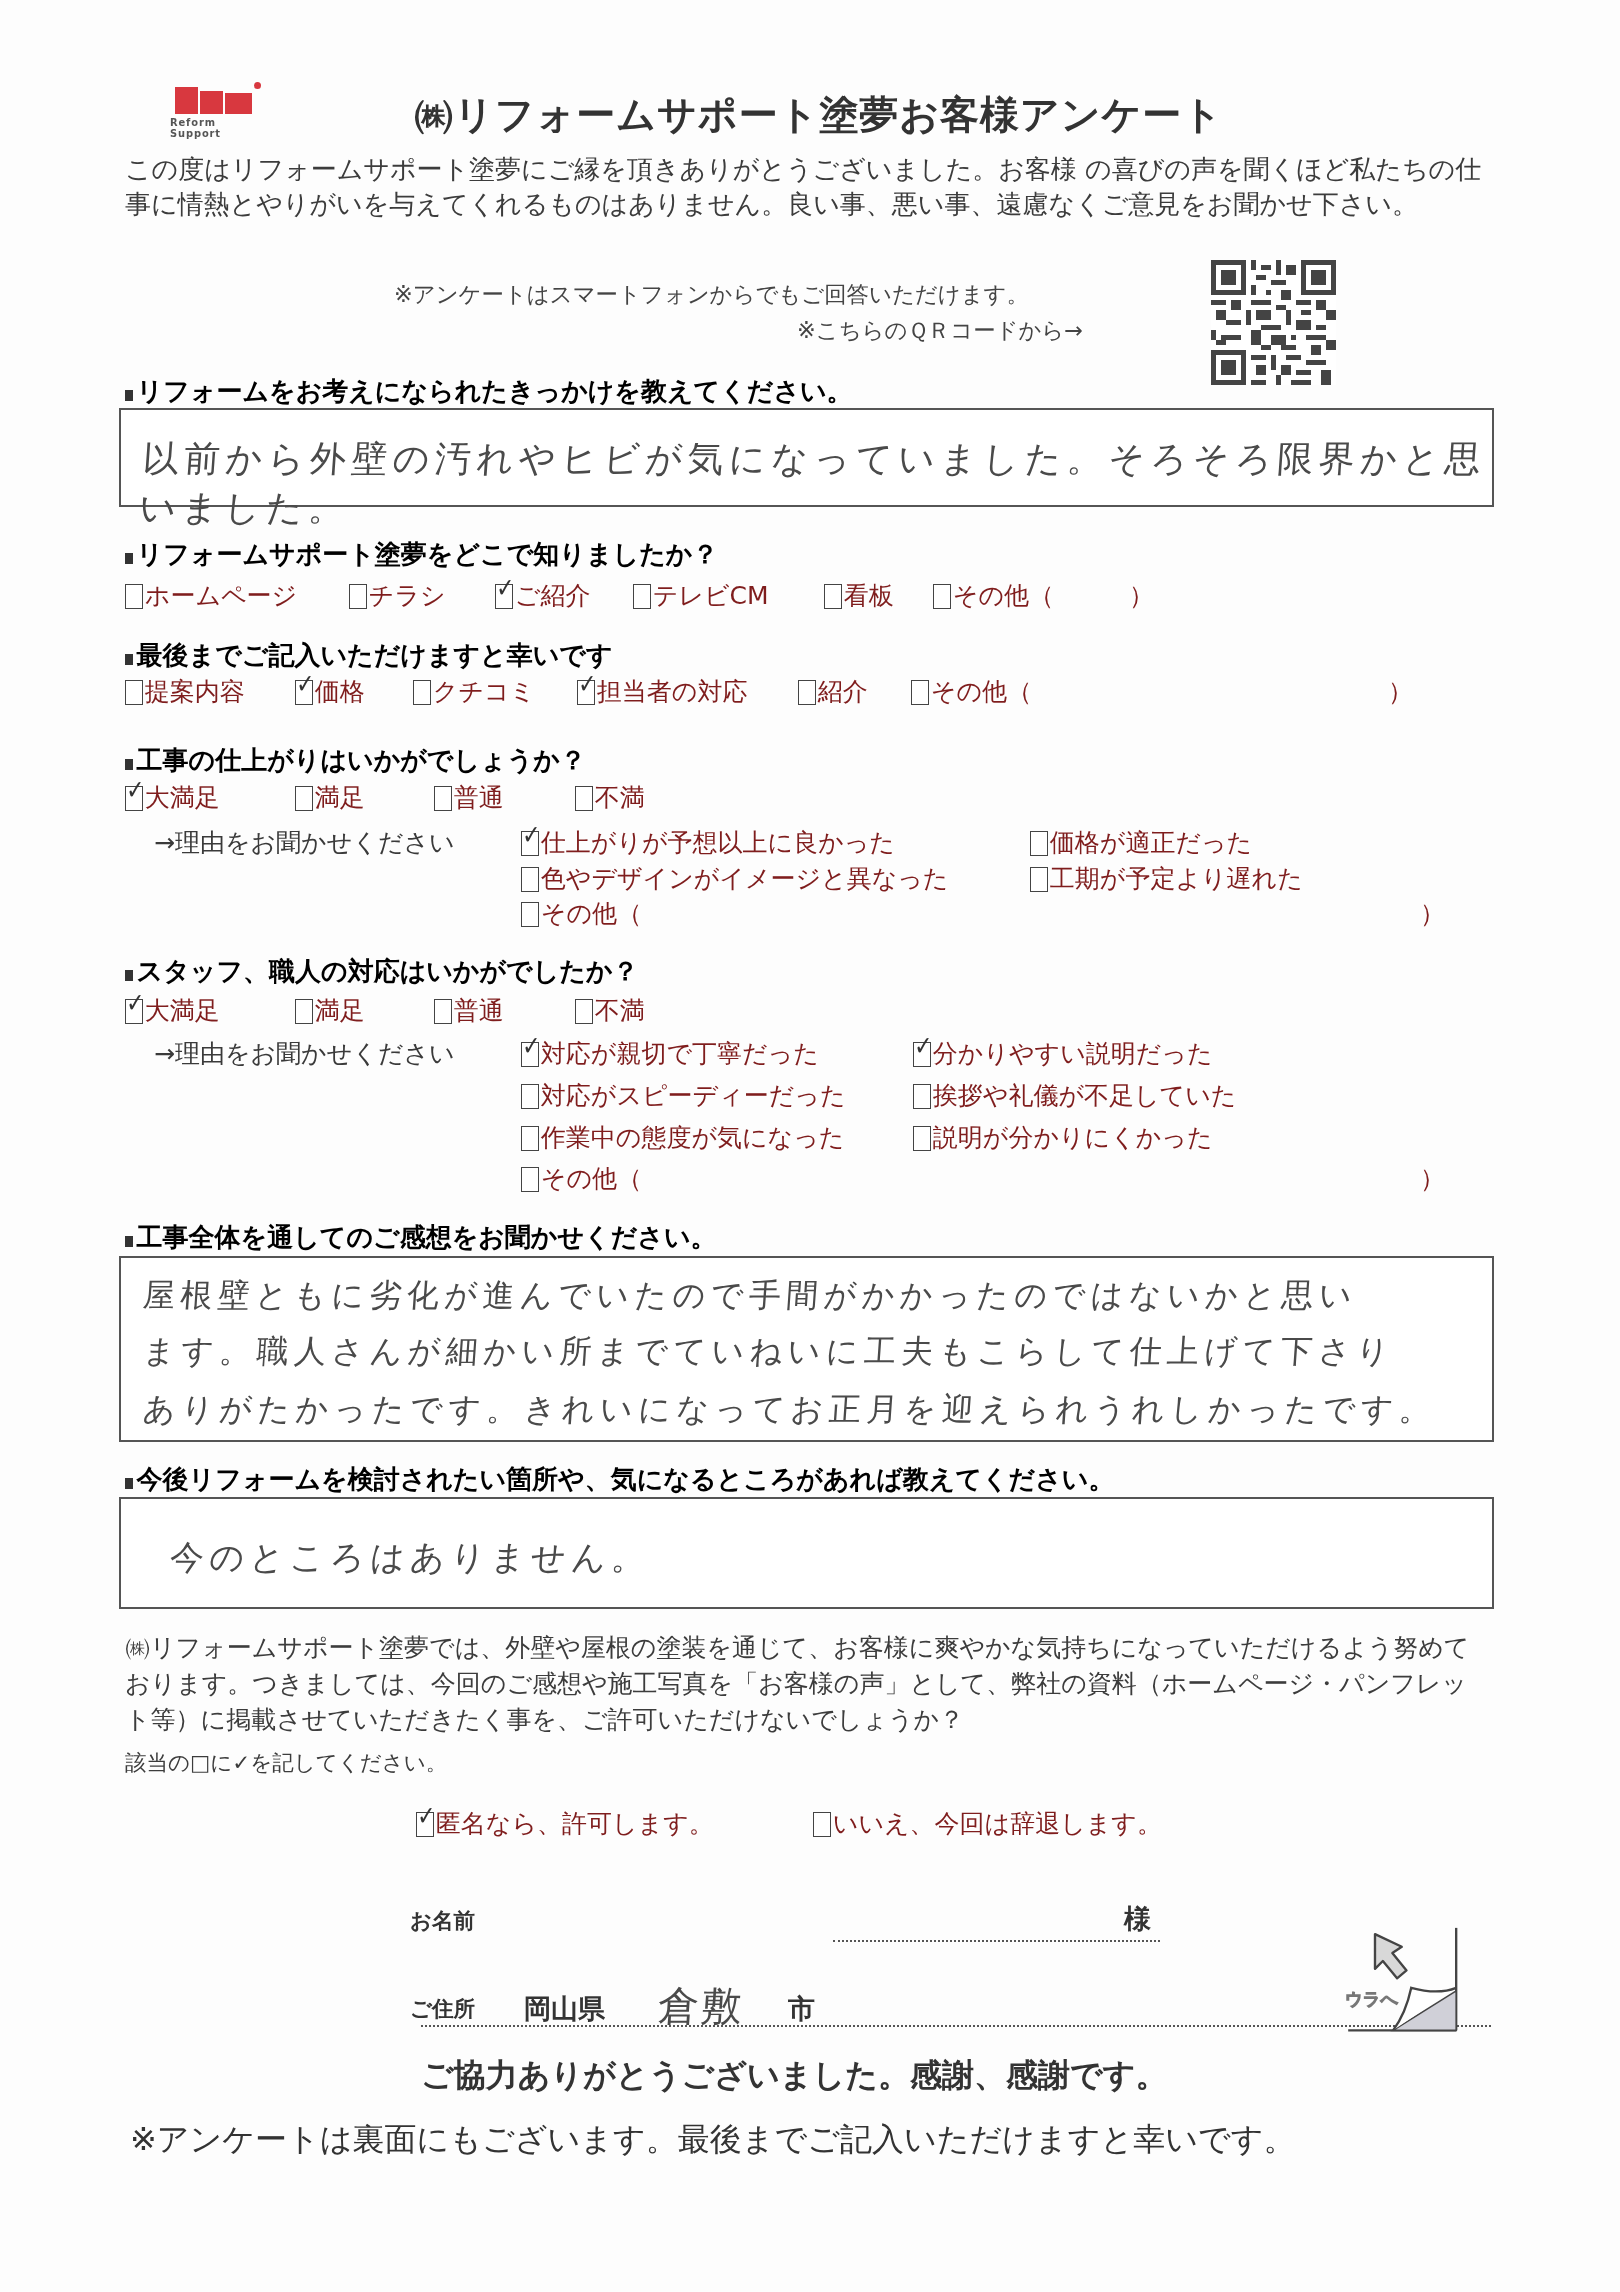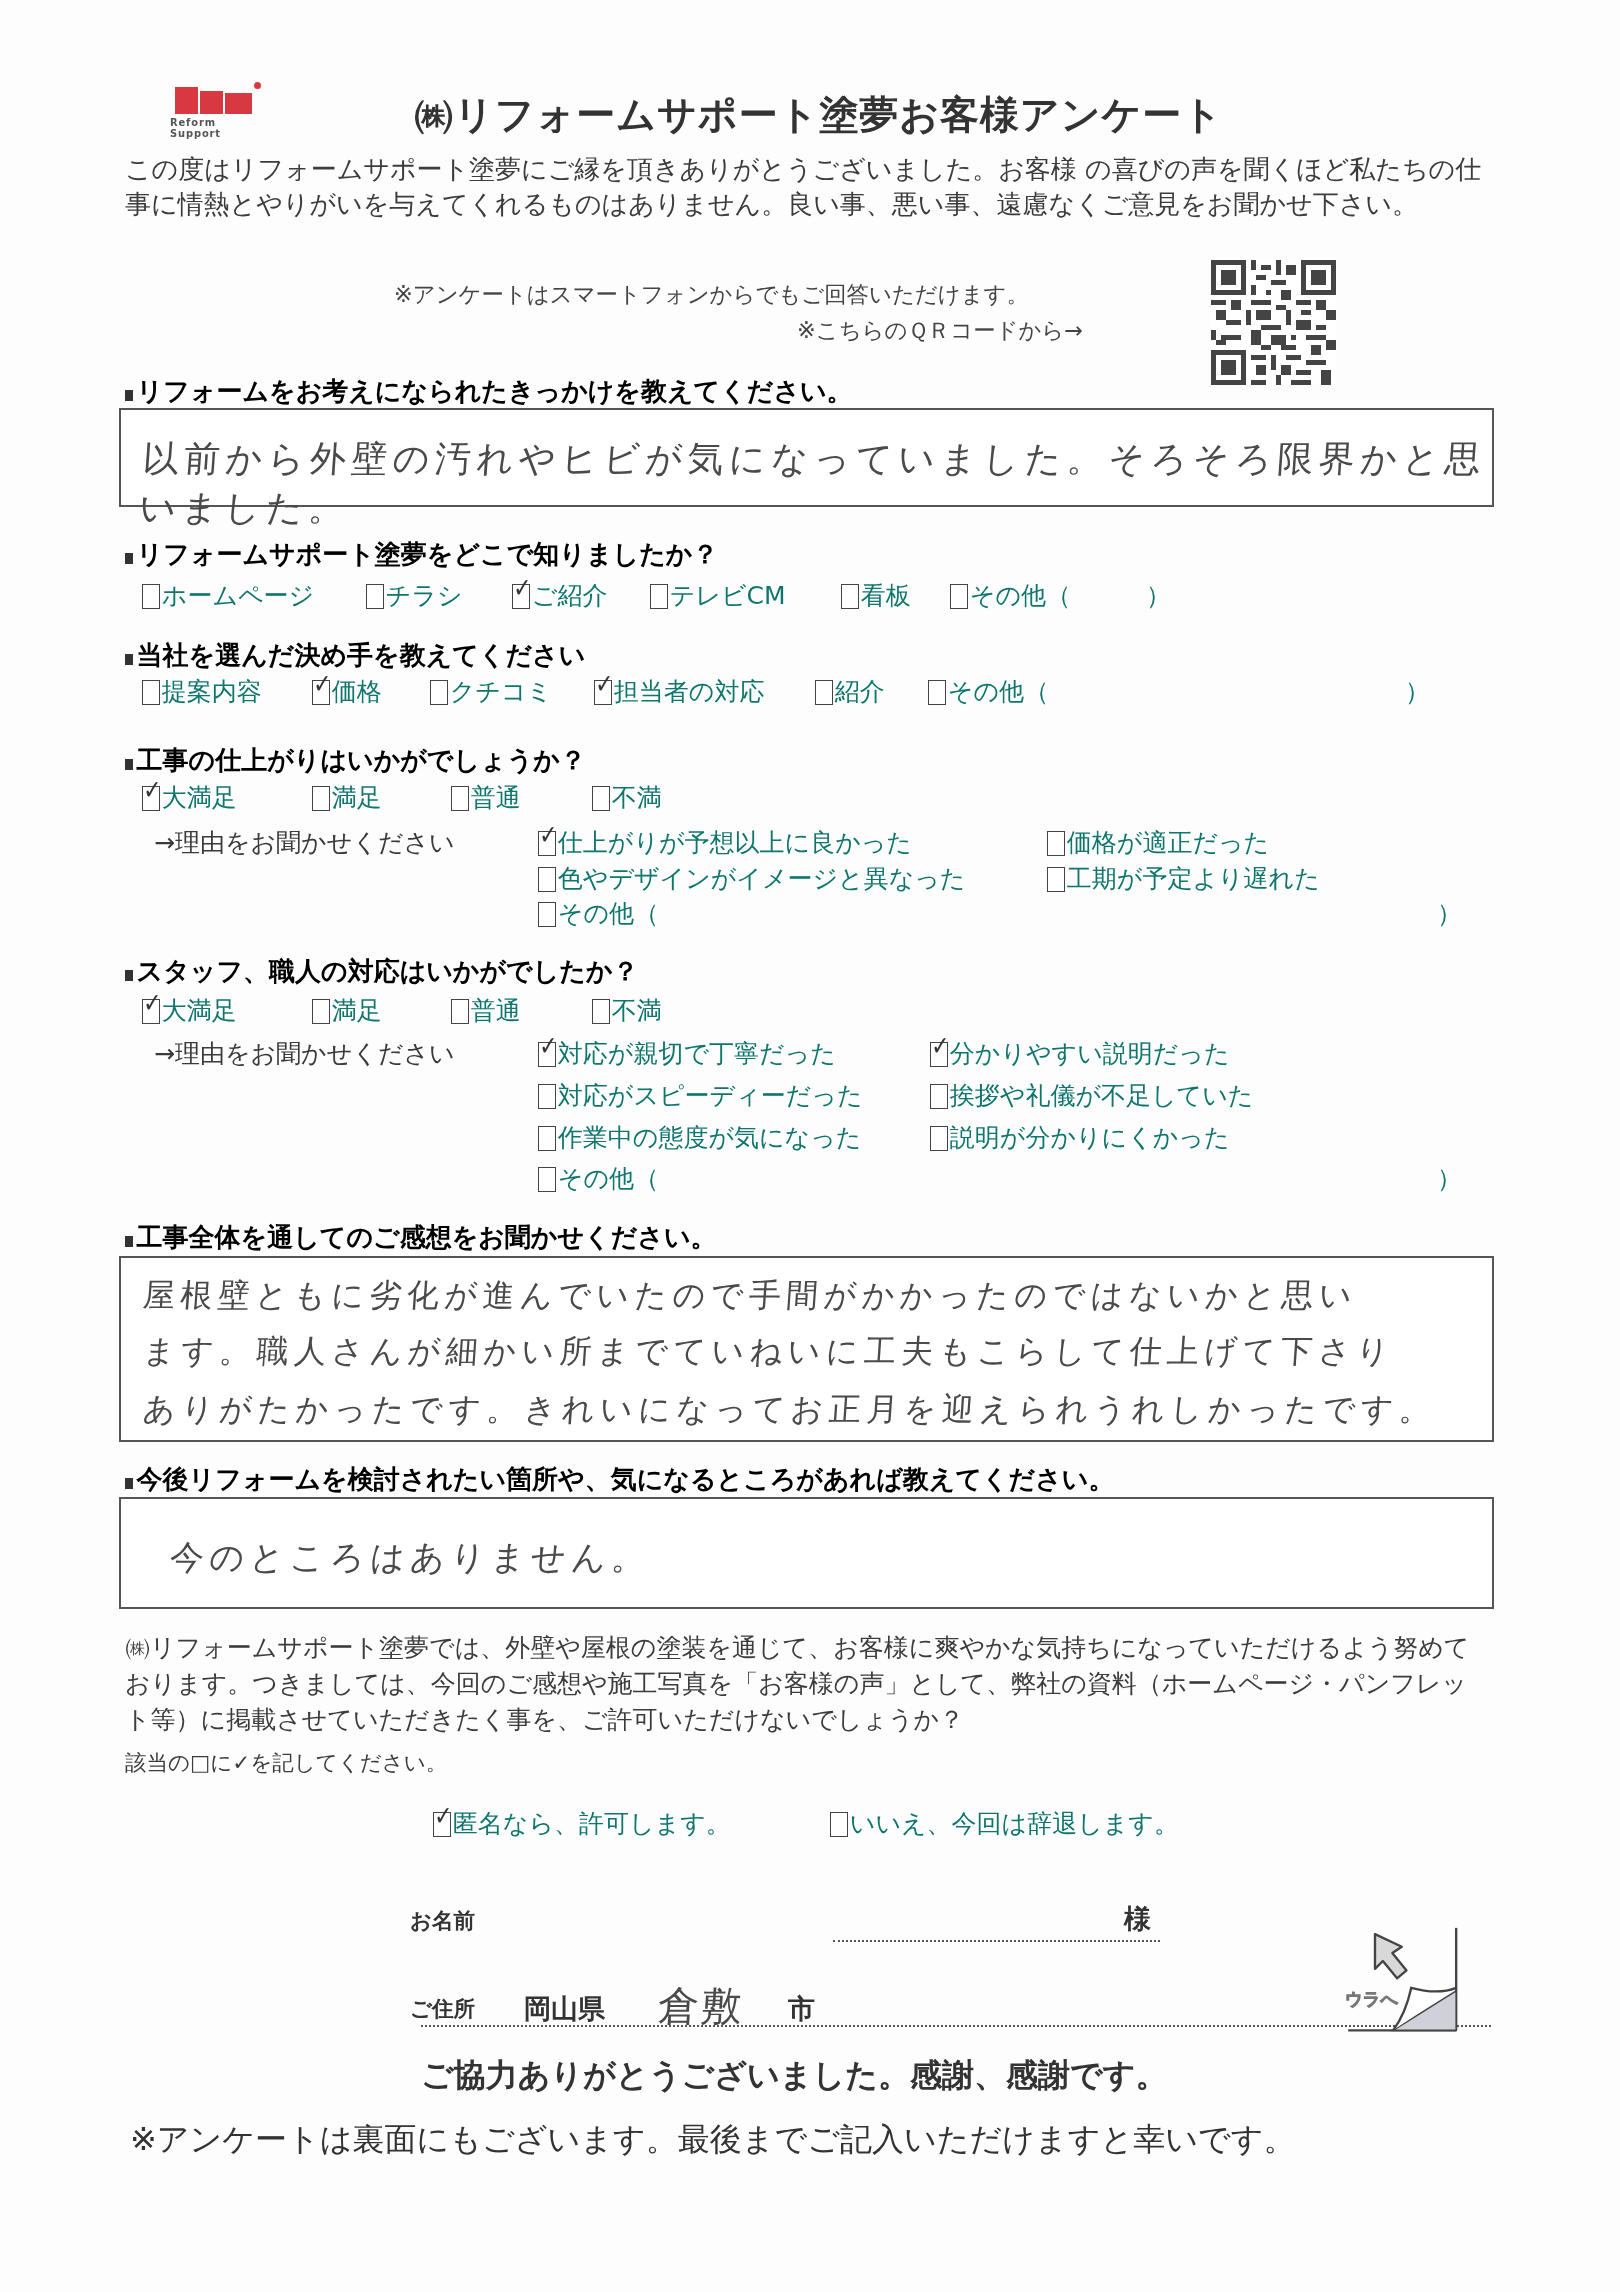--- a/index.html
+++ b/index.html
@@ -18,21 +18,21 @@
   .intro { left: 125px; top: 152px; width: 1361px; font-size: 26px; line-height: 35px; color: #3c3c3c; }
   .note1 { left: 394px; top: 279px; font-size: 22.4px; color: #444; }
   .note2 { left: 797px; top: 315px; font-size: 22.4px; color: #444; }
   .qr { left: 1211px; top: 260px; width: 125px; height: 125px; }
 
   .section-head { font-size: 26px; font-weight: bold; color: #000000; }
   .section-head::before { content: ""; display: inline-block; width: 8px; height: 10.7px; background: #333; margin-right: 3.6px; vertical-align: -0.9px; }
 
   .box { border: 2.7px solid #555; background: #fff; }
 
-  .opts { font-size: 25px; color: #0f766e; white-space: nowrap; margin-left: 17px; }
+  .opts { font-size: 25px; color: #7f1d1d; white-space: nowrap; }
   .opt { position: absolute; white-space: nowrap; }
   .cb { display: inline-block; width: 18px; height: 25px; border: 1.8px solid #444; vertical-align: -4.5px; margin-right: 1.8px; position: relative; background: #fff; }
   .cb.checked::after { content: "✓"; position: absolute; left: -1.8px; top: -12.5px; font-size: 27px; color: #333; font-weight: 300; transform: scaleX(0.8); }
 
   .reason-label { font-size: 25px; color: #3a3a3a; }
 
   .permission { left: 125px; top: 1630px; width: 1361px; font-size: 25px; line-height: 36px; color: #3c3c3c; }
   .instruct { left: 125px; top: 1748px; font-size: 21.5px; color: #3c3c3c; }
 
   .field-label { font-size: 21.5px; font-weight: bold; color: #333; }
@@ -132,21 +132,21 @@
 <div class="abs section-head" style="left:125px;top:537px;">リフォームサポート塗夢をどこで知りましたか？</div>
 <div class="abs opts" style="left:125px;top:579px;width:1343px;height:36px;">
   <div class="opt" style="left:0px;"><span class="cb"></span><span>ホームページ</span></div>
   <div class="opt" style="left:224px;"><span class="cb"></span><span>チラシ</span></div>
   <div class="opt" style="left:370px;"><span class="cb checked"></span><span>ご紹介</span></div>
   <div class="opt" style="left:508px;"><span class="cb"></span><span>テレビCM</span></div>
   <div class="opt" style="left:699px;"><span class="cb"></span><span>看板</span></div>
   <div class="opt" style="left:808px;"><span class="cb"></span><span>その他（　　　）</span></div>
 </div>
 
-<div class="abs section-head" style="left:125px;top:638px;">当社を選んだ決め手を教えてください</div>
+<div class="abs section-head" style="left:125px;top:638px;">最後までご記入いただけますと幸いです</div>
 <div class="abs opts" style="left:125px;top:675px;width:1343px;height:36px;">
   <div class="opt" style="left:0px;"><span class="cb"></span><span>提案内容</span></div>
   <div class="opt" style="left:170px;"><span class="cb checked"></span><span>価格</span></div>
   <div class="opt" style="left:288px;"><span class="cb"></span><span>クチコミ</span></div>
   <div class="opt" style="left:452px;"><span class="cb checked"></span><span>担当者の対応</span></div>
   <div class="opt" style="left:673px;"><span class="cb"></span><span>紹介</span></div>
   <div class="opt" style="left:786px;"><span class="cb"></span><span>その他（</span></div>
   <div class="opt" style="left:1263px;">）</div>
 </div>
 

